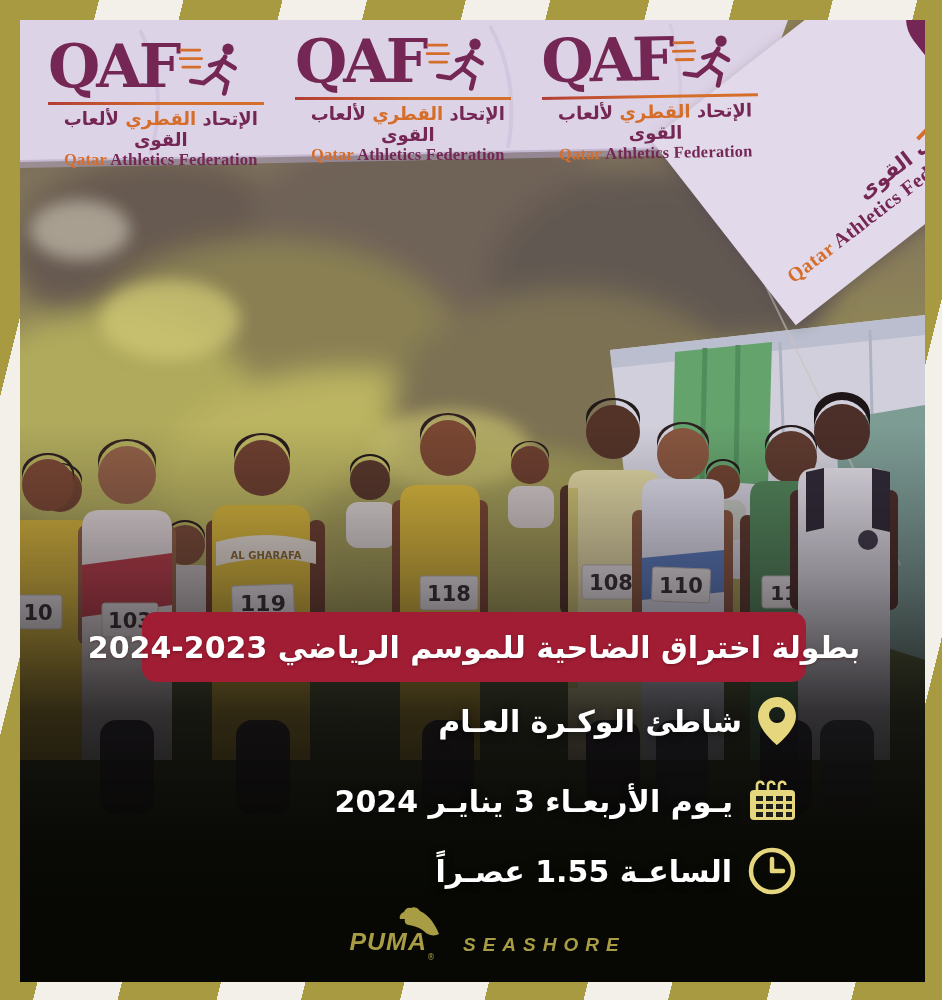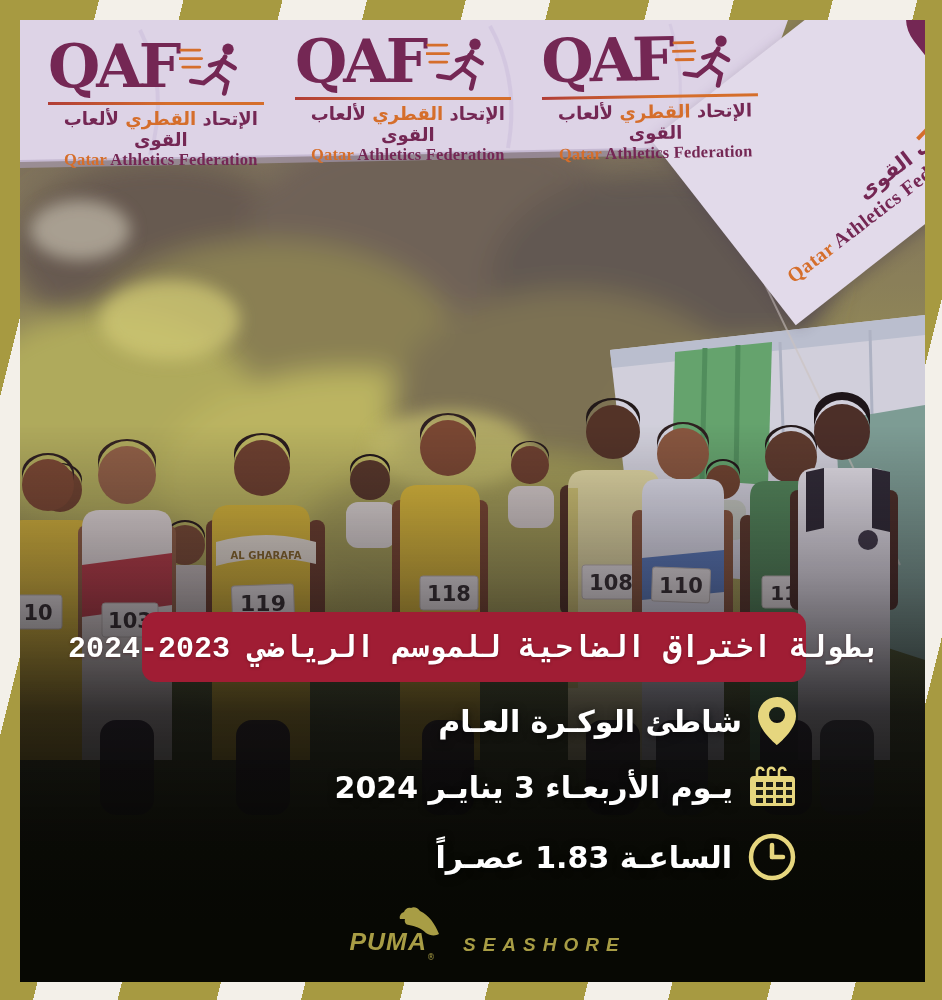--- a/index.html
+++ b/index.html
@@ -58,26 +58,25 @@
   }
   
   .ribbon{
     position:absolute;left:122px;top:592px;width:664px;height:70px;z-index:6;
     background:#a01d34;border-radius:14px;
     display:flex;align-items:center;justify-content:center;
   }
   .ribbon-text{
     direction:rtl;white-space:nowrap;color:#fff;font-weight:700;font-size:30px;
     text-shadow:0 1px 3px rgba(60,0,10,.4);
-    font-family:Liberation Mono, monospace;
   }
   
   .details{position:absolute;right:129px;top:676px;width:480px;z-index:6;}
   .detail-row{direction:rtl;display:flex;align-items:center;gap:16px;}
-  .row-location{margin-bottom:20px;height:50px;}
+  .row-location{margin-bottom:34px;height:50px;}
   .row-date{margin-bottom:24px;height:42px;}
   .row-time{height:50px;}
   .dicon{flex:0 0 auto;display:flex;align-items:center;justify-content:center;}
   .dtext{
     color:#ffffff;font-weight:700;font-size:30px;white-space:nowrap;
     text-shadow:0 2px 8px rgba(0,0,0,.6);
   }
   
   .sponsors{
     position:absolute;left:0;bottom:22px;width:100%;z-index:7;
@@ -427,21 +426,21 @@
     <div class="detail-row row-time">
       <span class="dicon">
         <svg width="48" height="48" viewBox="0 0 48 48">
           <circle cx="24" cy="24" r="21" fill="none" stroke="#e6d67e" stroke-width="4.5"></circle>
           <g stroke="#e6d67e" stroke-width="4.5" stroke-linecap="round">
             <line x1="24" y1="24" x2="24" y2="12"></line>
             <line x1="24" y1="24" x2="35" y2="24"></line>
           </g>
         </svg>
       </span>
-      <span class="dtext">الساعـة 1.83 عصـراً</span>
+      <span class="dtext">الساعـة 1.55 عصـراً</span>
     </div>
   </div>
 
   <div class="sponsors">
     <div class="puma-logo">
       <span class="puma-cat">
         <svg width="42" height="30" viewBox="0 0 42 30">
           <path fill="#a89d45" d="M40,28 C36,18 30,9 21,5 C19,2 15,0 12,2 C9,1 6,3 5,6 C2,7 0,10 1,13 L6,13 C5,16 7,19 10,19 C16,20 22,22 27,27 C31,30 37,30 40,28 Z M12,6 L9,10 L14,9 Z"></path>
         </svg>
       </span>

